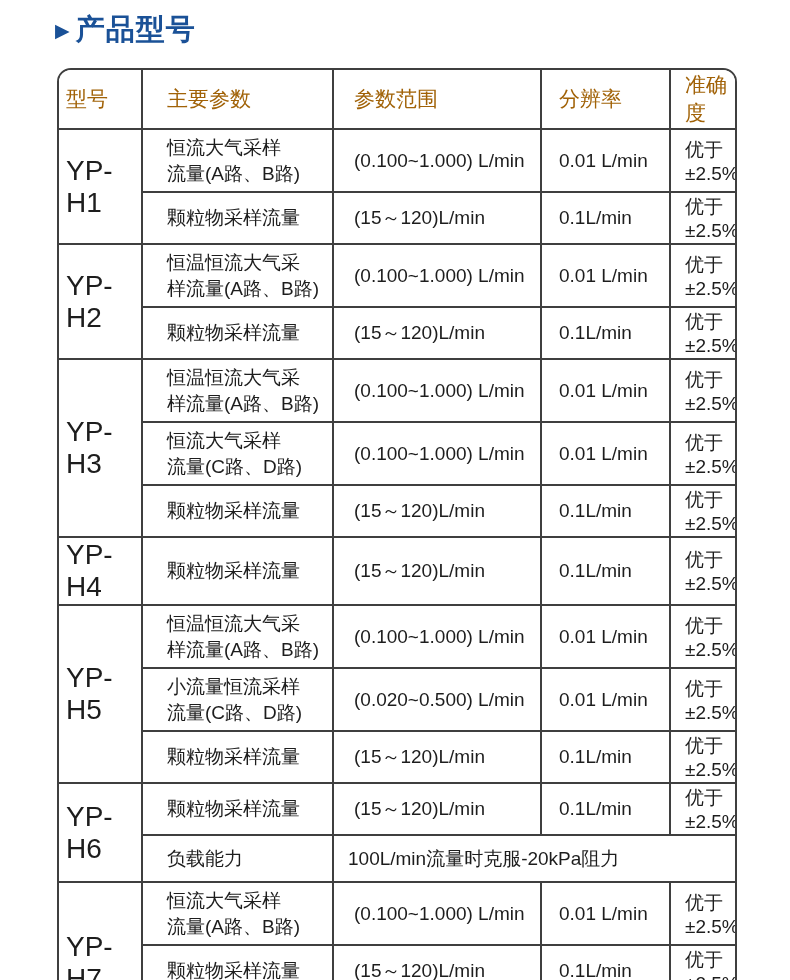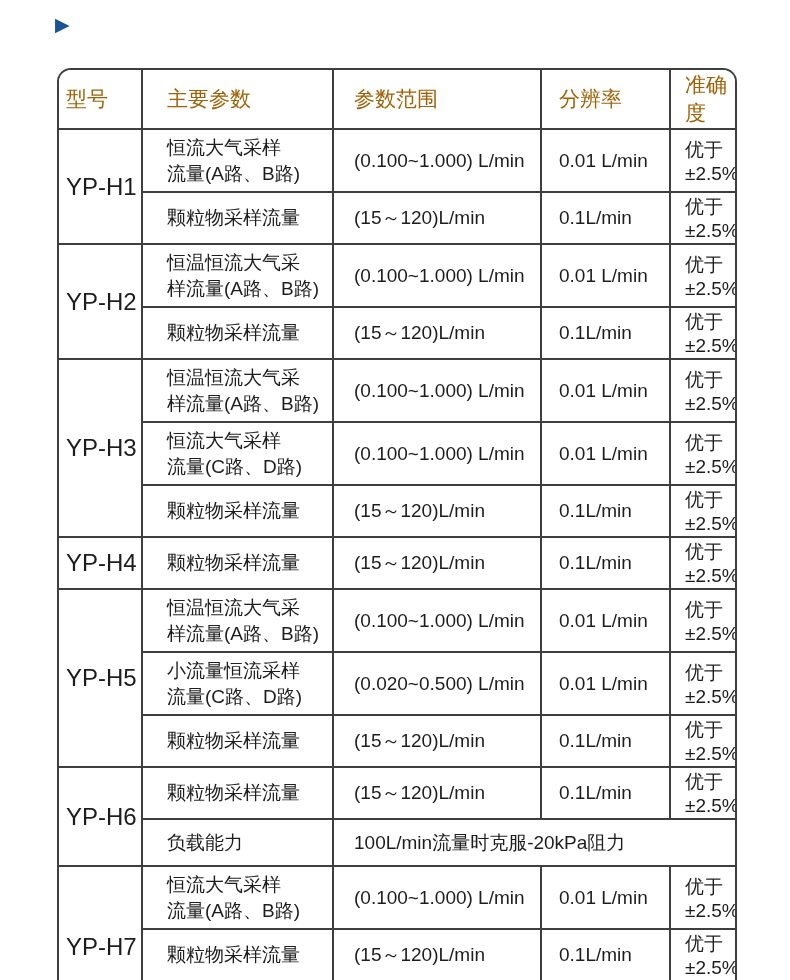--- a/index.html
+++ b/index.html
@@ -69,34 +69,35 @@
 
   th { font-size: 21px; color: #a16207; }
   td { font-size: 19px; color: #1d1d1d; }
 
   .c-model { width: 74px;  padding-left: 7px;  }
   .c-param { width: 164px; padding-left: 24px; }
   .c-range { width: 185px; padding-left: 20px; }
   .c-res   { width: 109px; padding-left: 17px; }
   .c-acc   {               padding-left: 14px; margin-top: 8px; }
 
-  td.model-cell { font-size: 24px; }
+  td.model-cell { font-size: 28px; }
   td.param-cell {
     white-space: pre-line;
     line-height: 1.32;
   }
-  td.span-cell { padding-left: 20px; }
+  td.span-cell { padding-left: 14px; }
 </style>
 </head>
 <body>
 
 <div class="page">
 
   <div class="section-title">
     <span class="tri">▶</span>
+    <span class="txt">产品型号</span>
   </div>
 
   <div class="table-wrap">
     <table class="spec">
       <thead>
         <tr class="h-head">
           <th class="c-model">型号</th>
           <th class="c-param">主要参数</th>
           <th class="c-range">参数范围</th>
           <th class="c-res">分辨率</th>

